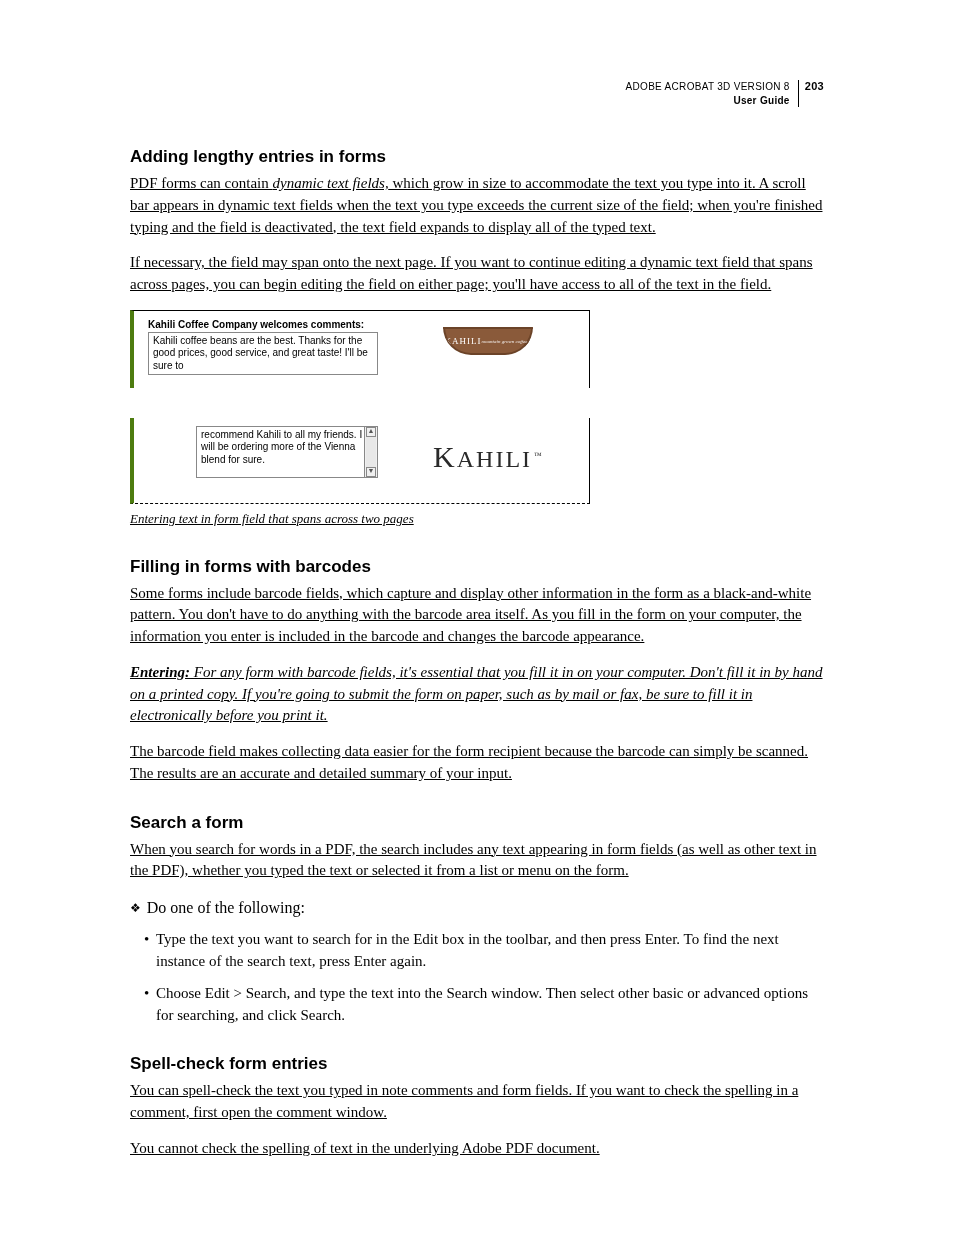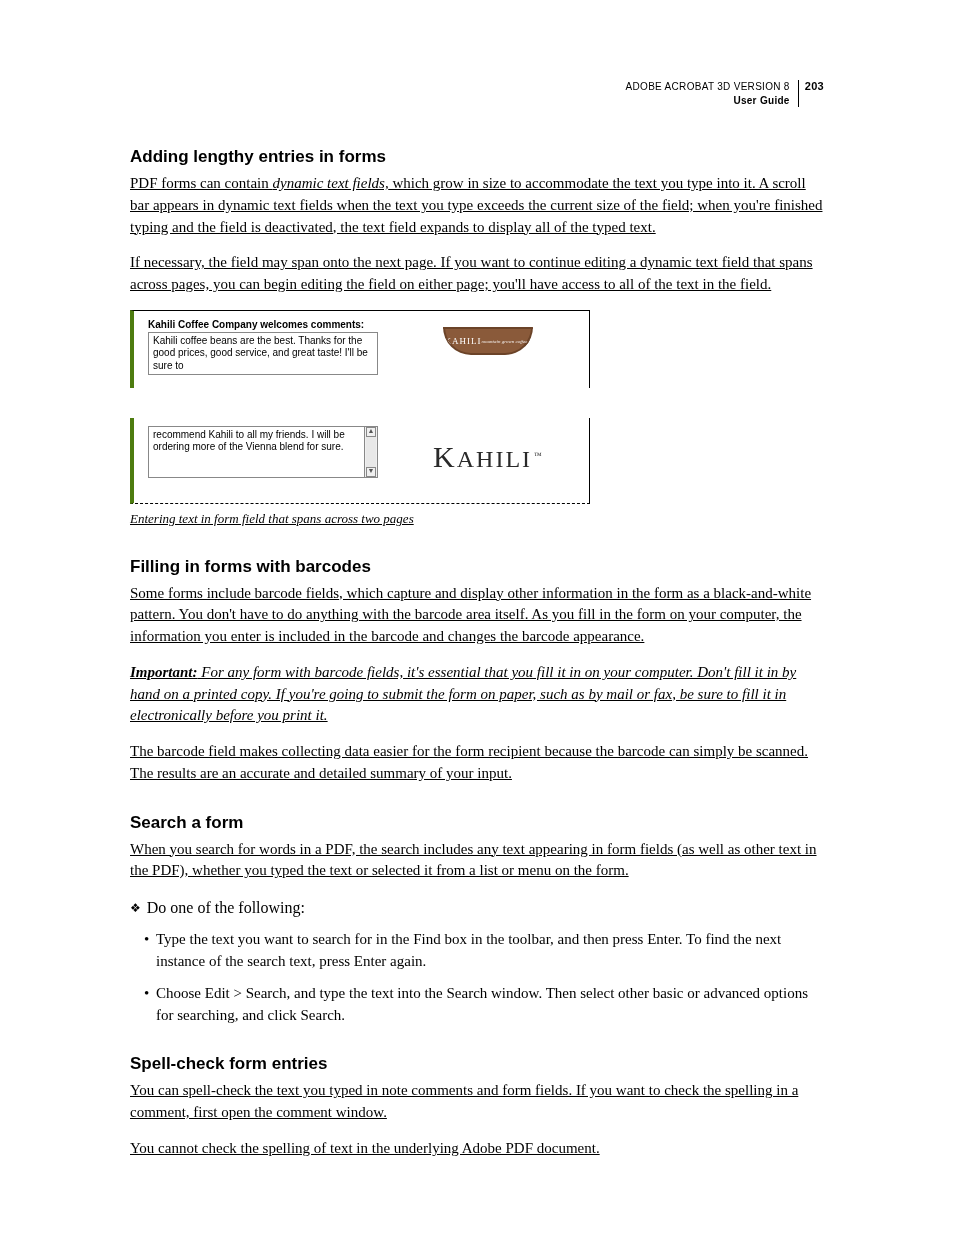--- a/index.html
+++ b/index.html
@@ -120,20 +120,21 @@
   .textbox {
     border: 1px solid #888;
     padding: 2px 4px 2px 4px;
     line-height: 1.25;
     min-height: 26px;
     position: relative;
   }
   .textbox.scroll {
     padding-right: 14px;
     min-height: 46px;
+    margin-left: 48px;
   }
   .scrollbar {
     position: absolute;
     right: 0; top: 0; bottom: 0;
     width: 12px;
     border-left: 1px solid #888;
     background: #f0f0f0;
     display: flex;
     flex-direction: column;
     justify-content: space-between;
@@ -253,29 +254,29 @@
           <span class="big">K</span><span>AHILI</span><span class="tm">™</span>
         </div>
       </div>
     </div>
   </div>
   <p class="caption">Entering text in form field that spans across two pages</p>
 
   <h2>Filling in forms with barcodes</h2>
   <p>Some forms include barcode fields, which capture and display other information in the form as a black-and-white pattern. You don't have to do anything with the barcode area itself. As you fill in the form on your computer, the information you enter is included in the barcode and changes the barcode appearance.</p>
   <p class="italic">
-    <span class="bolditalic">Important:</span><span> For any form with barcode fields, it's essential that you fill it in on your computer. Don't fill it in by hand on a printed copy. If you're going to submit the form on paper, such as by mail or fax, be sure to fill it in electronically before you print it.</span>
+    <span class="bolditalic">Entering:</span><span> For any form with barcode fields, it's essential that you fill it in on your computer. Don't fill it in by hand on a printed copy. If you're going to submit the form on paper, such as by mail or fax, be sure to fill it in electronically before you print it.</span>
   </p>
   <p>The barcode field makes collecting data easier for the form recipient because the barcode can simply be scanned. The results are an accurate and detailed summary of your input.</p>
 
   <h2>Search a form</h2>
   <p>When you search for words in a PDF, the search includes any text appearing in form fields (as well as other text in the PDF), whether you typed the text or selected it from a list or menu on the form.</p>
   <div class="lead"><span>Do one of the following:</span></div>
   <ul class="bullets">
-    <li>Type the text you want to search for in the Find box in the toolbar, and then press Enter. To find the next instance of the search text, press Enter again.</li>
+    <li>Type the text you want to search for in the Edit box in the toolbar, and then press Enter. To find the next instance of the search text, press Enter again.</li>
     <li>Choose Edit &gt; Search, and type the text into the Search window. Then select other basic or advanced options for searching, and click Search.</li>
   </ul>
 
   <h2>Spell-check form entries</h2>
   <p>You can spell-check the text you typed in note comments and form fields. If you want to check the spelling in a comment, first open the comment window.</p>
   <p>You cannot check the spelling of text in the underlying Adobe PDF document.</p>
 
 </div>
 
 </body></html>

